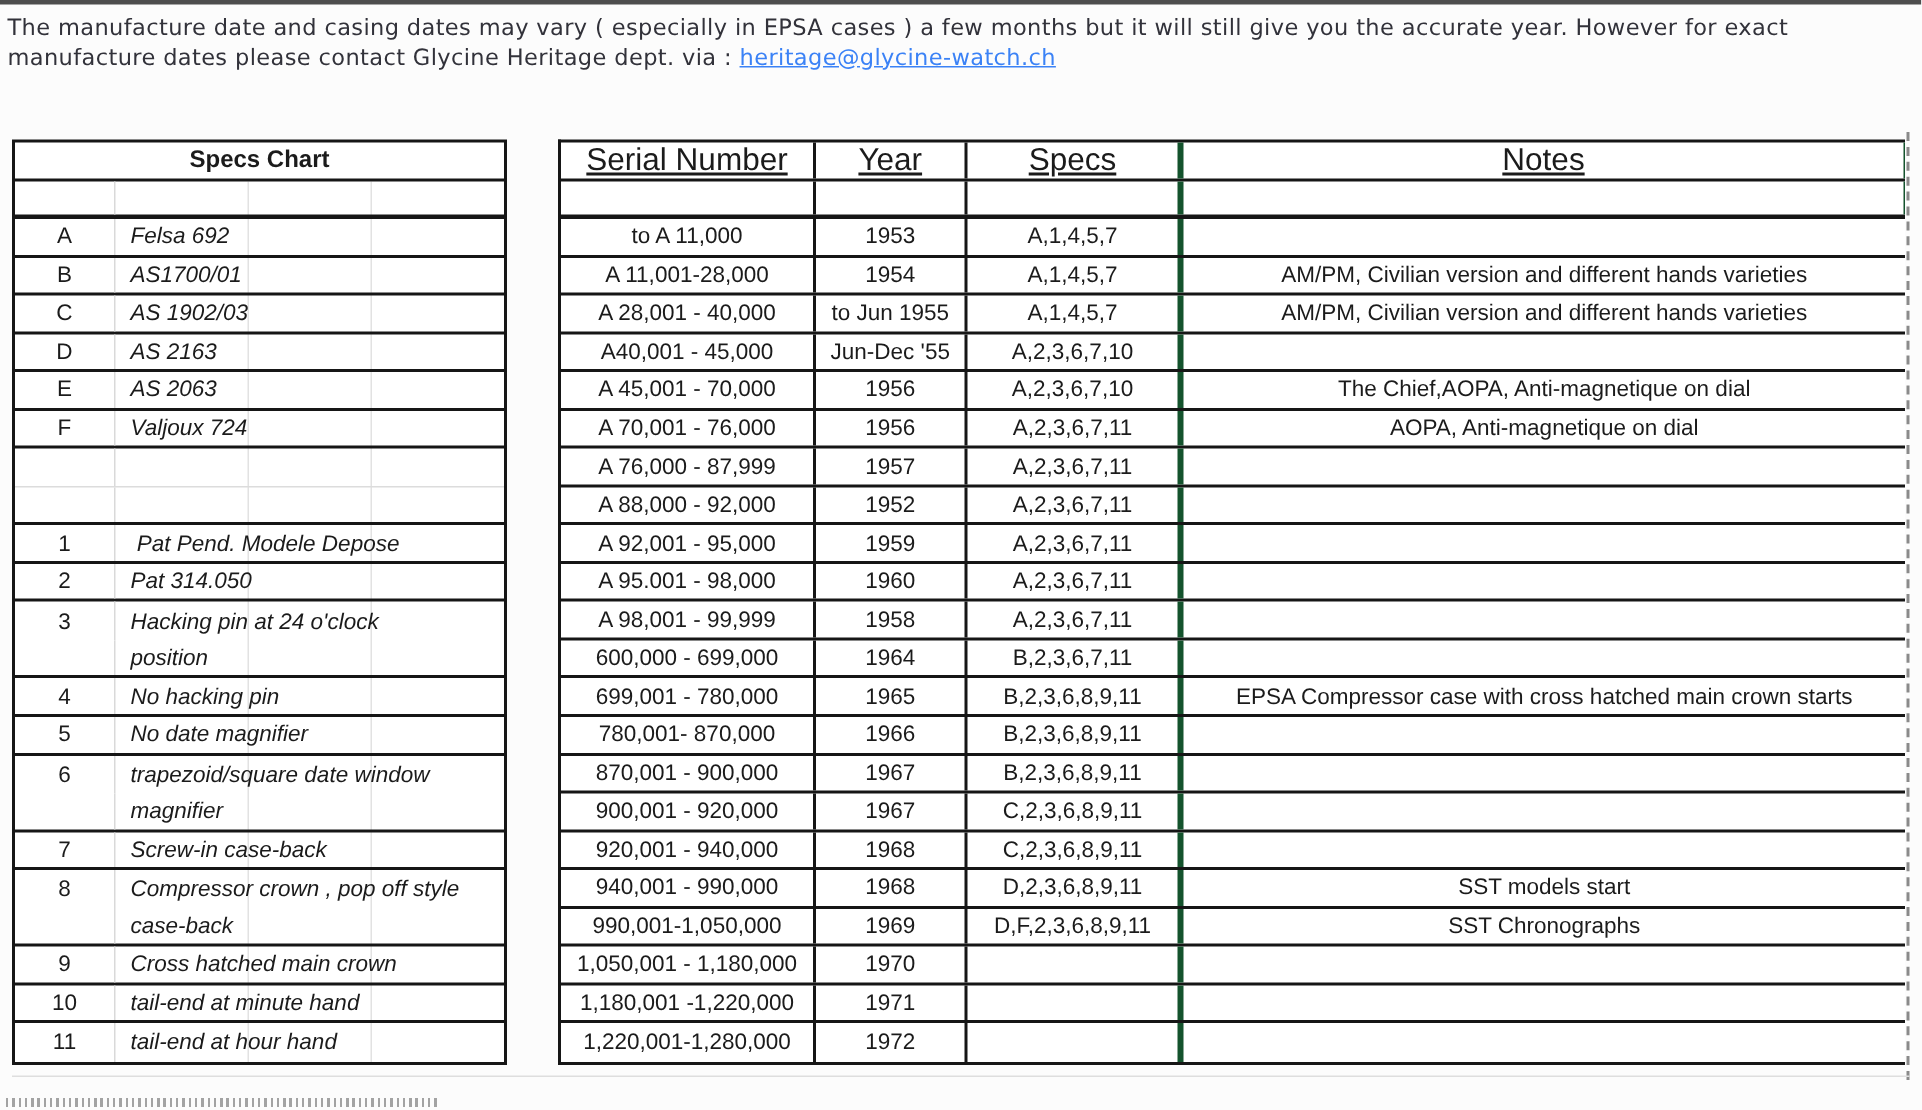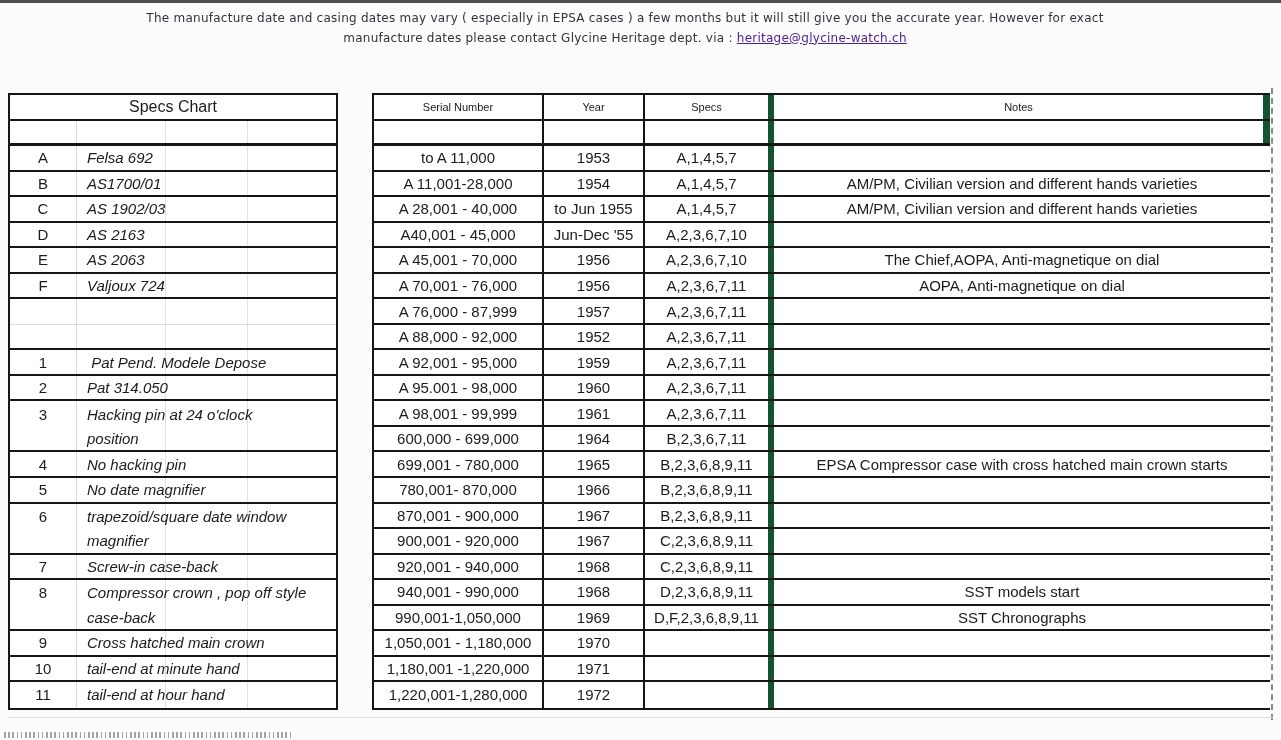--- a/index.html
+++ b/index.html
@@ -2,47 +2,47 @@
 <html><head>
 <meta charset="utf-8">
 <style>
   html,body{margin:0;padding:0;background:#fcfcfc;}
   #stage{position:relative;width:1281px;height:740px;background:#fcfcfc;overflow:hidden;
          font-family:"Liberation Sans",sans-serif;}
   
   .top-line{position:absolute;left:0;top:0;width:1281px;height:3px;background:#4e4e4e;}
   
   .intro{position:absolute;left:5px;top:9px;width:1240px;
-         font-family:"DejaVu Sans",sans-serif;font-size:12px;line-height:19.5px;
-         color:#32323a;letter-spacing:0.25px;text-align:center;}
-  .intro a{color:#4c1d95;text-decoration:underline;cursor:pointer;}
+         font-family:"DejaVu Sans",sans-serif;font-size:15px;line-height:19.5px;
+         color:#32323a;letter-spacing:0.25px;}
+  .intro a{color:#3b82f6;text-decoration:underline;cursor:pointer;}
   
   .tbl{position:absolute;top:93px;box-sizing:border-box;background:#fff;color:#1b1b1b;font-size:15px;}
   .row{display:flex;box-sizing:border-box;height:25.54px;position:relative;z-index:1;}
   .cell{display:flex;align-items:center;box-sizing:border-box;white-space:pre;overflow:hidden;}
   .center{justify-content:center;text-align:center;}
   .sep-black{border-bottom:2px solid #161616;}
   .sep-thick{border-bottom:3px solid #161616;}
   .sep-faint{border-bottom:1px solid #dcdcdc;}
   .sep-none{border-bottom:none;}
   
   #left-table{left:8px;width:330px;height:617px;border:2px solid #161616;}
-  #left-table .hdr-row{font-weight:normal;font-size:16px;}
+  #left-table .hdr-row{font-weight:bold;font-size:16px;}
   .code-cell{width:67px;border-right:1px solid #d9d9d9;justify-content:center;}
   .desc-cell{flex:1;padding-left:10px;font-style:italic;}
   .lt-grid{position:absolute;top:26px;bottom:0;width:1px;background:#e2e2e2;z-index:0;}
   
   #right-table{left:372px;width:898px;height:617px;border-left:2px solid #161616;
                border-top:2px solid #161616;border-bottom:2px solid #161616;}
   .c-serial{width:170px;border-right:2px solid #161616;}
   .c-year{width:101px;border-right:2px solid #161616;}
-  .c-specs{width:129px;border-right:6px solid #14532d;}
+  .c-specs{width:144px;border-right:4px solid #14532d;}
   .c-notes{flex:1;}
-  .boxed .c-notes{border-right:7px solid #14532d;}
-  #right-table .hdr-row{font-size:11px;}
+  .boxed .c-notes{border-right:1px solid #14532d;}
+  #right-table .hdr-row{font-size:21px;text-decoration:underline;}
   
   .dashed-line{position:absolute;left:1271px;top:88px;height:632px;width:0;
                border-left:2px dashed #8a8a8a;}
   
   .under-grid{position:absolute;left:8px;top:717px;width:1265px;height:1px;background:#dedede;}
   
   .cutoff{position:absolute;left:4px;top:732px;width:288px;height:6px;opacity:.5;
           background:repeating-linear-gradient(90deg,#4a4a4a 0 1.6px,transparent 1.6px 4.2px);}
 </style>
 </head>
@@ -227,21 +227,21 @@
           <div class="cell center c-notes"></div>
         </div>
         <div class="row sep-black">
           <div class="cell center c-serial">A 95.001 - 98,000</div>
           <div class="cell center c-year">1960</div>
           <div class="cell center c-specs">A,2,3,6,7,11</div>
           <div class="cell center c-notes"></div>
         </div>
         <div class="row sep-black">
           <div class="cell center c-serial">A 98,001 - 99,999</div>
-          <div class="cell center c-year">1961</div>
+          <div class="cell center c-year">1958</div>
           <div class="cell center c-specs">A,2,3,6,7,11</div>
           <div class="cell center c-notes"></div>
         </div>
         <div class="row sep-black">
           <div class="cell center c-serial">600,000 - 699,000</div>
           <div class="cell center c-year">1964</div>
           <div class="cell center c-specs">B,2,3,6,7,11</div>
           <div class="cell center c-notes"></div>
         </div>
         <div class="row sep-black">

